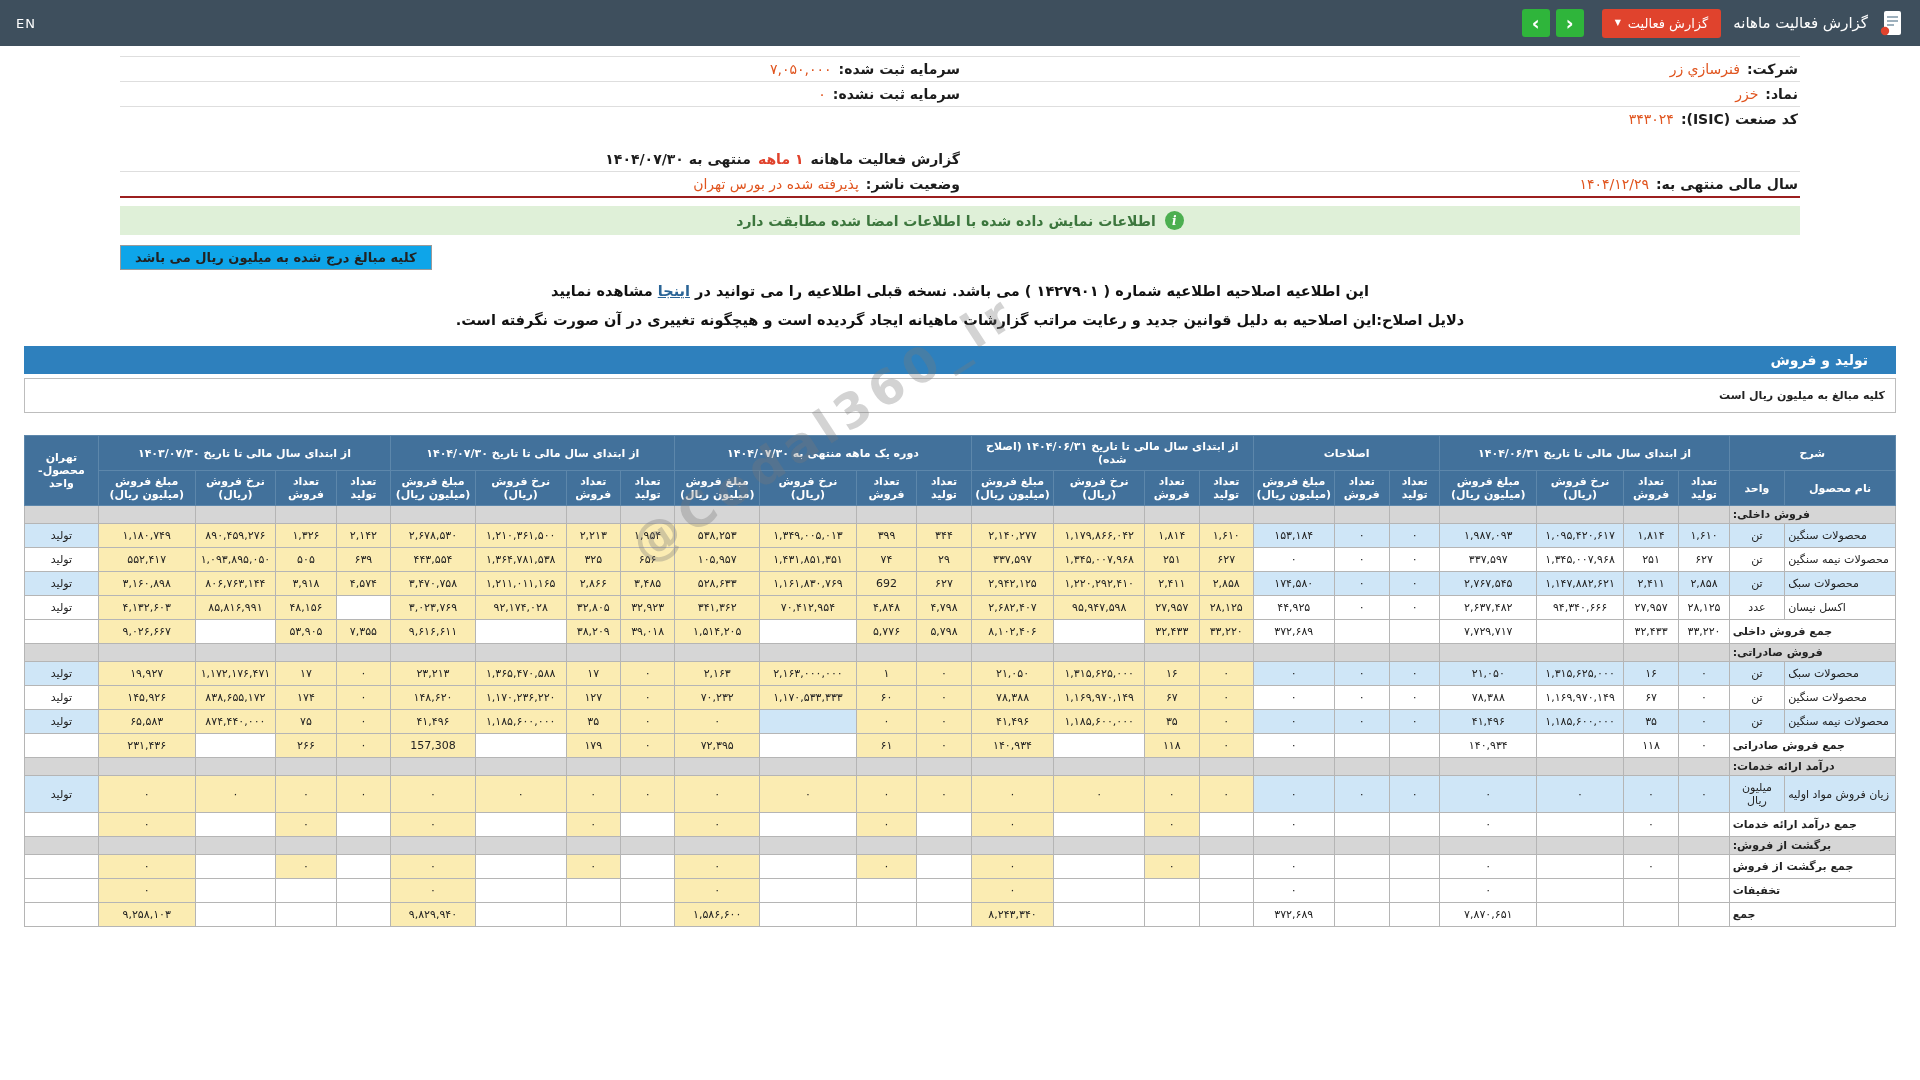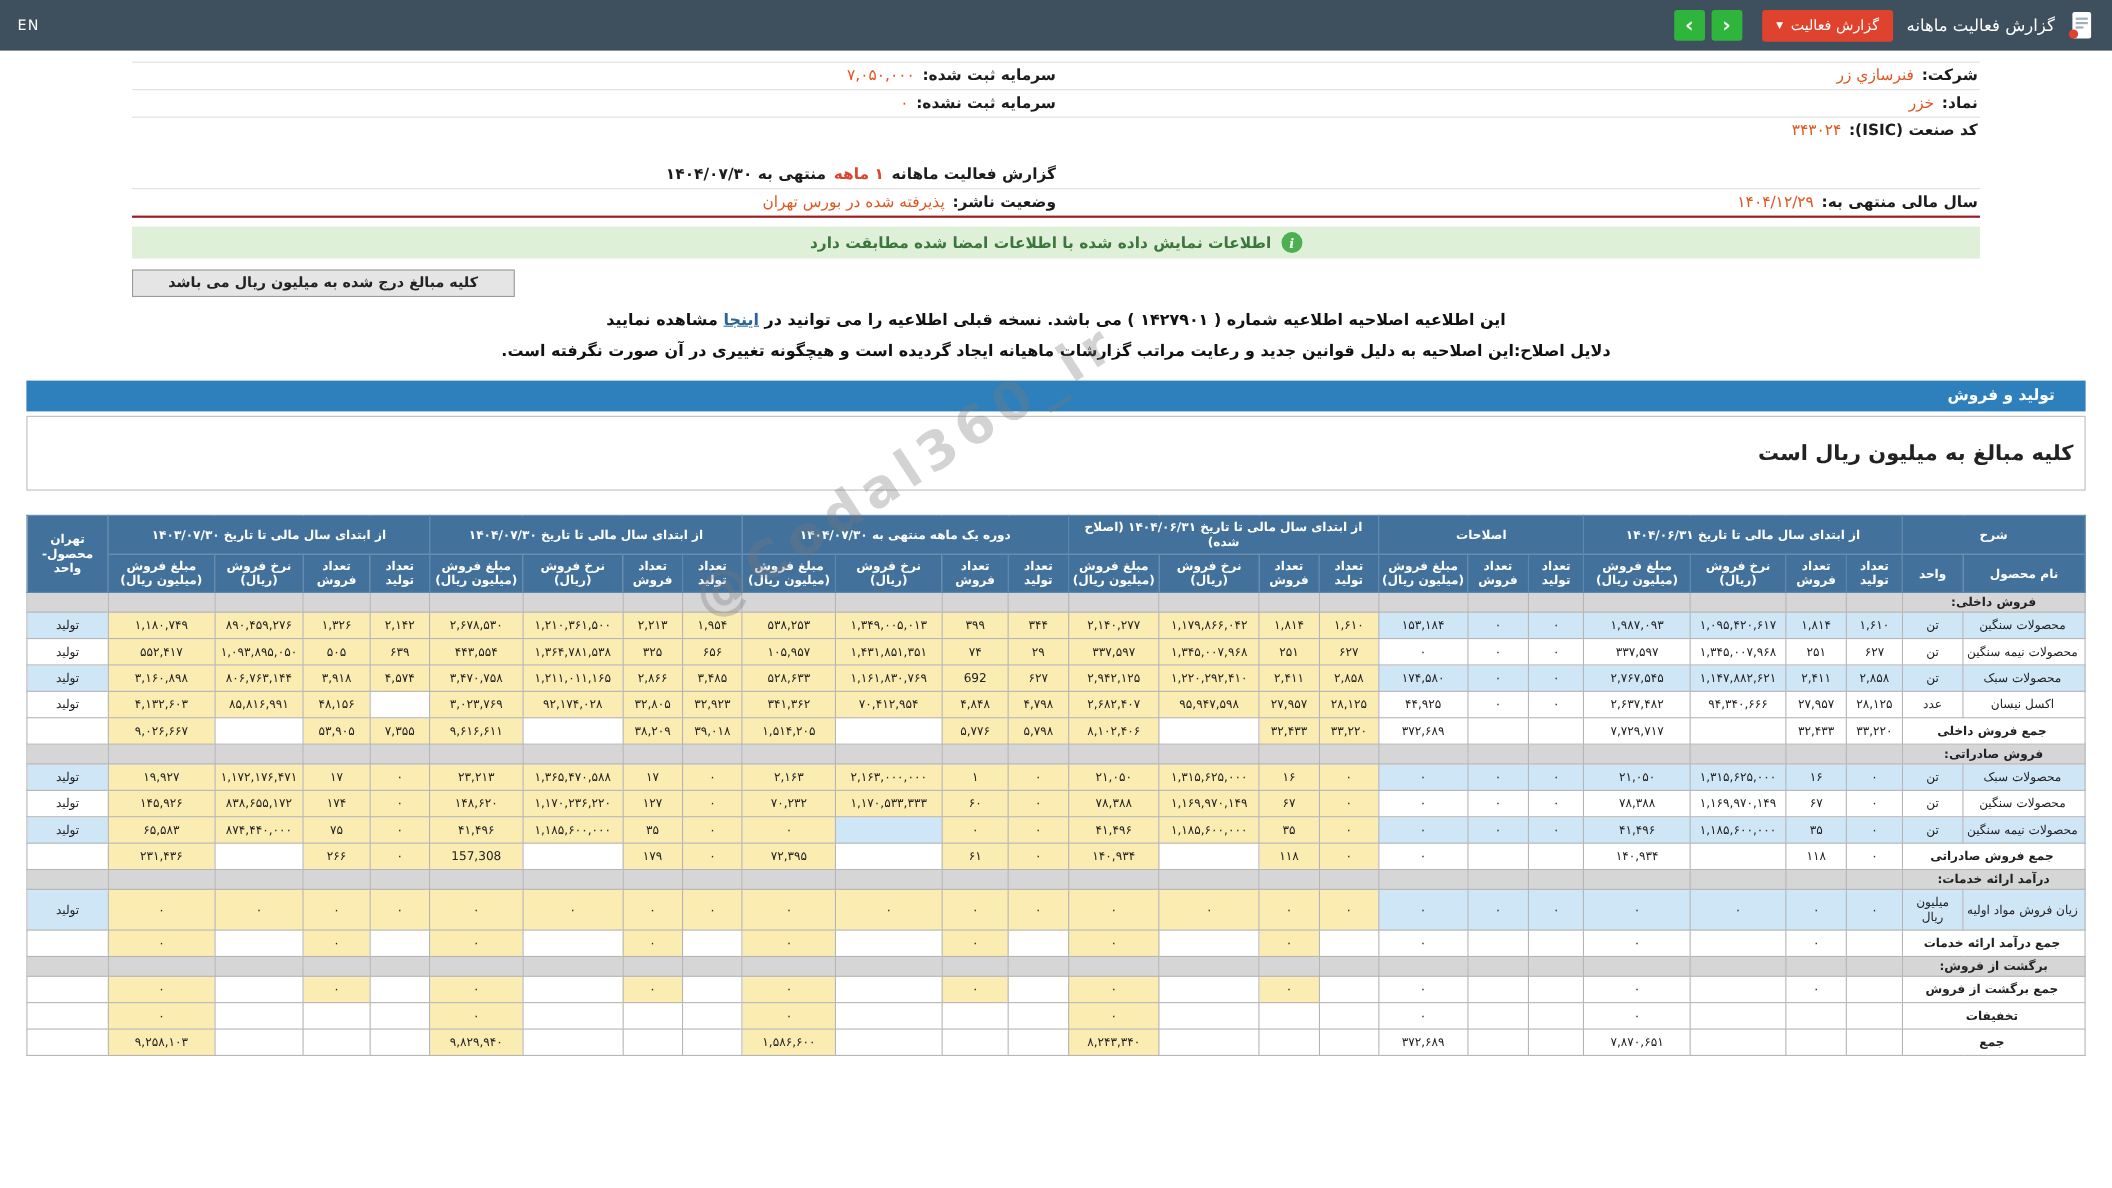--- a/index.html
+++ b/index.html
@@ -29,32 +29,32 @@
   a.val{text-decoration:none;cursor:pointer;}
   .hl{color:#e0432d;font-weight:bold;margin-top:40px;}
   
   .banner{margin:8px 120px 0;background:#dff0d8;color:#3c763d;display:flex;justify-content:center;
     align-items:center;gap:9px;padding:5px 0;font-size:14px;font-weight:bold;}
   .info-icon{width:19px;height:19px;border-radius:50%;background:#4caf50;color:#fff;display:inline-flex;
     align-items:center;justify-content:center;font-size:12px;font-weight:bold;font-style:italic;
     font-family:"DejaVu Serif",serif;flex:0 0 auto;}
   
   .amounts-box{margin:10px 120px 0;text-align:left;}
-  .amounts-box span{display:inline-block;border:1px solid #9a9a9a;padding:4px 32px;font-size:13px;font-weight:bold;background:#e5e5e5;}
+  .amounts-box span{display:inline-block;border:1px solid #9a9a9a;padding:4px 14px;font-size:13px;font-weight:bold;background:#0ea5e9;}
   .notice{text-align:center;font-size:14.5px;font-weight:bold;margin-top:13px;color:#111;}
   .notice a{color:#2a6496;text-decoration:underline;cursor:pointer;}
   
   .section-bar{margin:18px 24px 0;background:#2e80bd;color:#fff;font-weight:bold;font-size:14px;padding:6px 28px;}
-  .table-note{margin:4px 24px 0;border:1px solid #bdbdbd;font-size:19px;font-weight:bold;padding:22px 10px;background:#fff;}
+  .table-note{margin:4px 24px 0;border:1px solid #bdbdbd;font-size:11px;font-weight:bold;padding:10px 10px;background:#fff;}
   .main-table{margin:22px 24px 0;width:1872px;border-collapse:collapse;table-layout:fixed;background:#fff;}
   .main-table th{background:#42719b;color:#fff;border:1px solid #5d87ab;padding:4px 2px;font-size:11px;
     font-weight:bold;text-align:center;vertical-align:middle;}
   .main-table td{border:1px solid #b5b5b5;padding:5px 3px;font-size:11px;text-align:center;vertical-align:middle;
     word-wrap:break-word;}
-  td.name-cell{text-align:center;padding-right:6px;}
+  td.name-cell{text-align:left;padding-right:6px;}
   tr.s-b td.lab{background:#cfe6f7;}
   tr.s-w td.lab{background:#ffffff;}
   td.cell-y{background:#fbecb2;}
   tr.r-section td{background:#d6d6d6 !important;padding:2px 3px;}
   tr.r-section td.name-cell{font-weight:bold;}
   tr.r-total td.name-cell,tr.r-grand td.name-cell{font-weight:bold;}
   
   .watermark{position:absolute;left:600px;top:400px;transform:rotate(-33deg);transform-origin:center;
     font-size:48px;letter-spacing:7px;color:rgba(120,120,120,0.33);z-index:40;pointer-events:none;
     direction:ltr;white-space:nowrap;font-weight:bold;}

